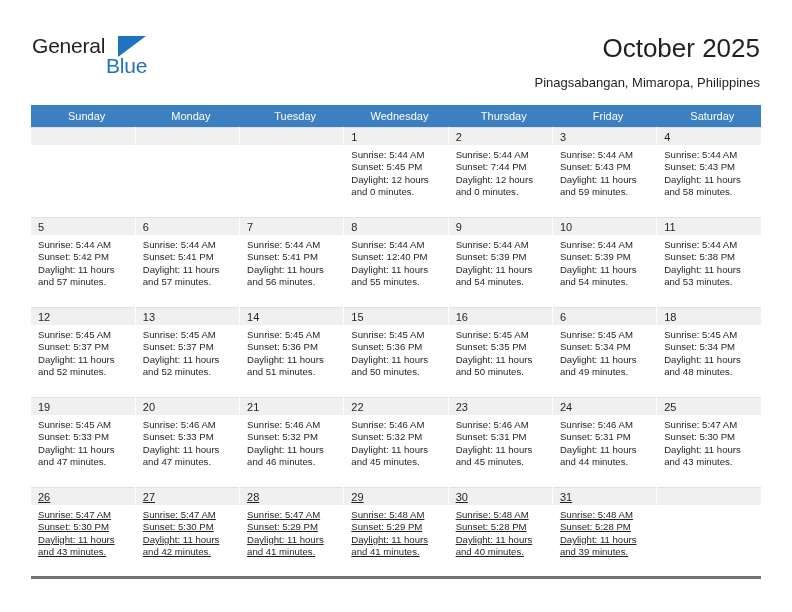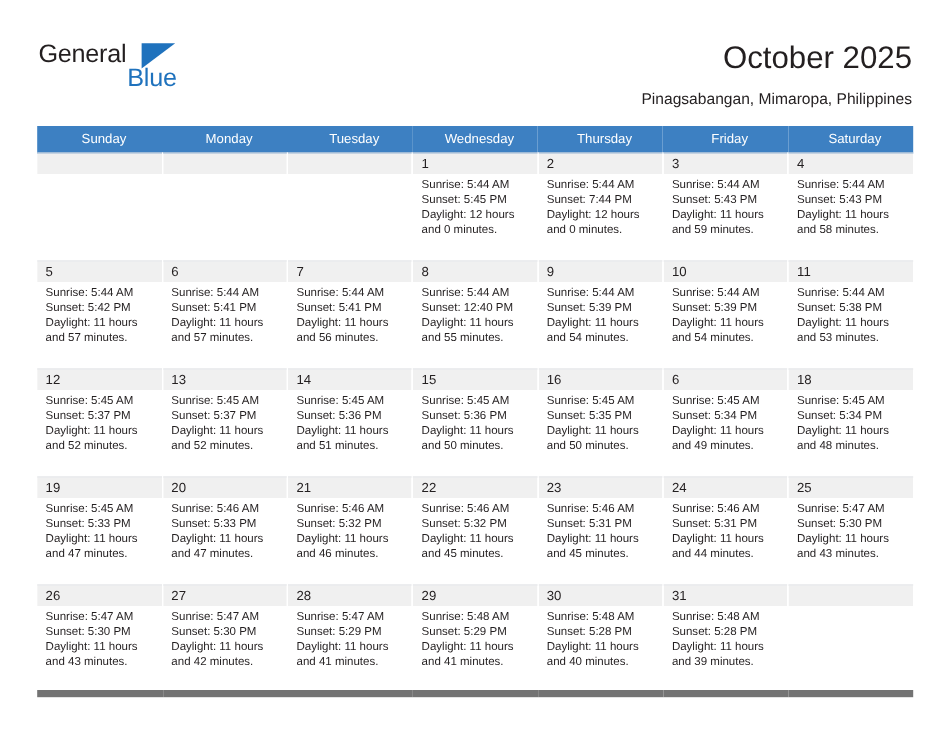--- a/index.html
+++ b/index.html
@@ -134,21 +134,22 @@
   .cell-body {
     padding: 4px 6px 0 7px;
     font-size: 9.6px;
     line-height: 12.4px;
     color: #231f20;
   }
   .cell-body div {
     white-space: normal;
   }
   tbody tr:last-child td {
-    border-bottom: 6px solid #737373;
+    border-bottom: 3px solid #737373;
+    text-decoration: underline;
   }
   tbody td:last-child {
     border-right: none;
   }
 </style>
 </head>
 <body>
 
 <div class="page">
 

